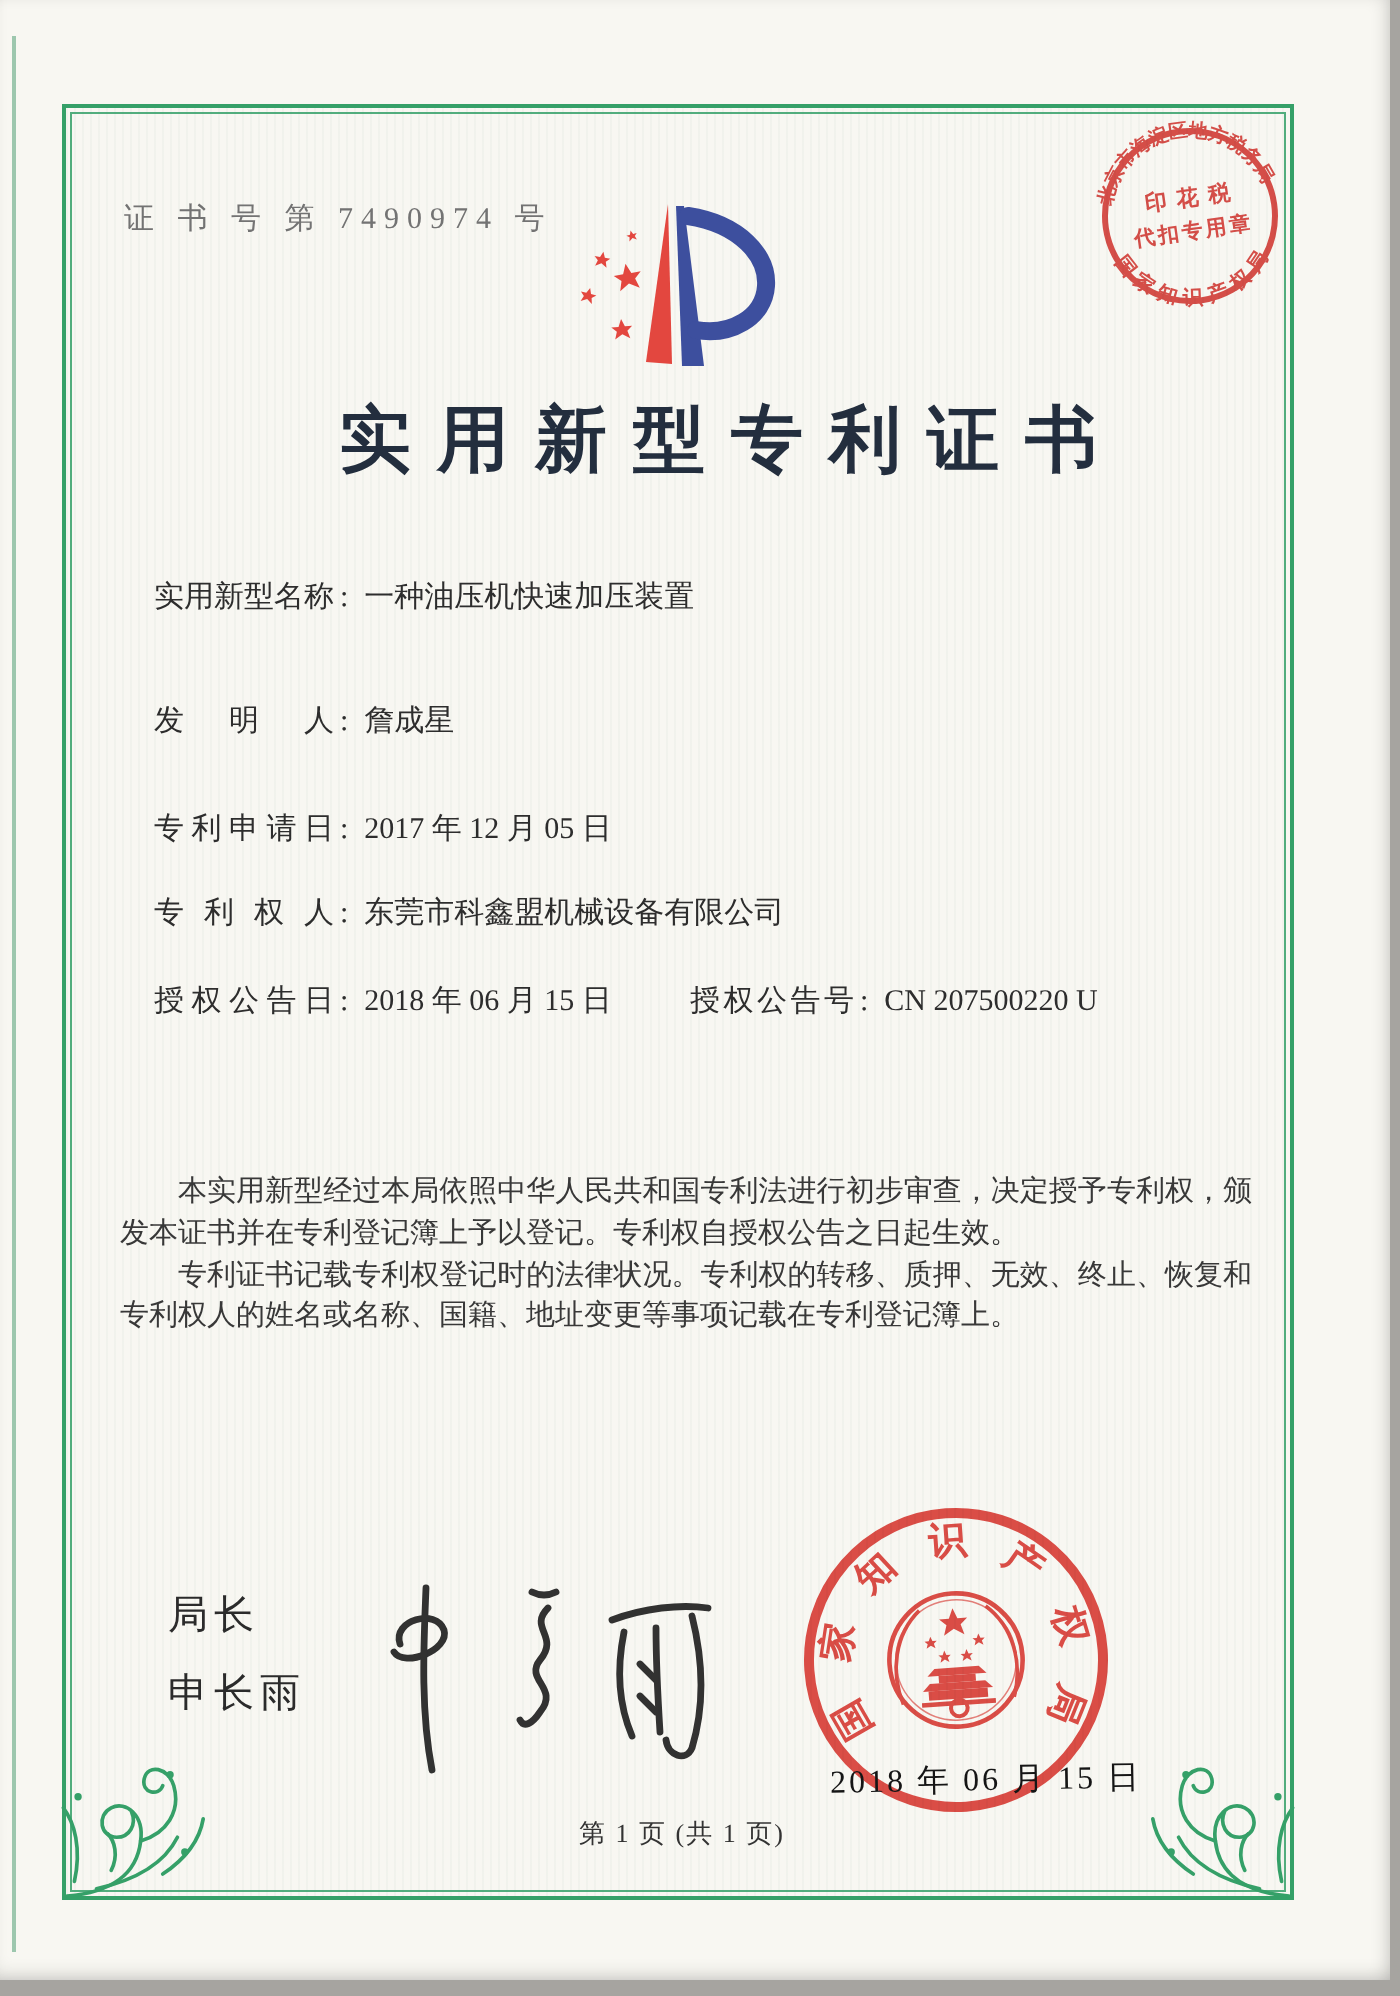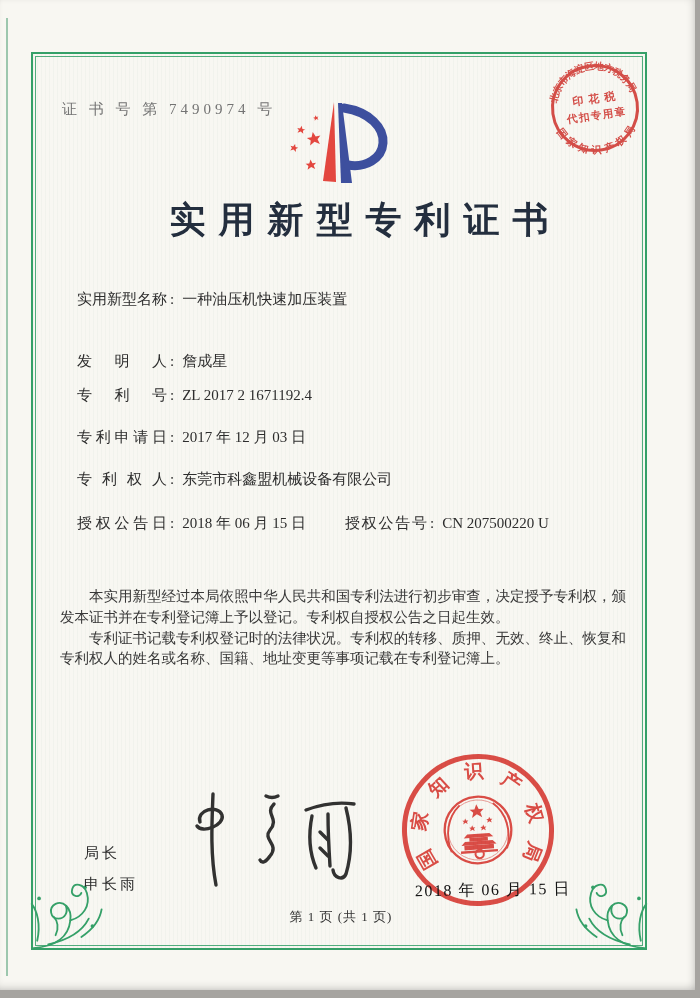--- a/index.html
+++ b/index.html
@@ -37,31 +37,31 @@
   }
   .logo{position:absolute;left:280px;top:95px;width:110px;height:95px;z-index:2;}
   .title{
     position:absolute;left:31px;top:196px;width:656px;margin:0;text-align:center;
     font-size:36px;font-weight:700;letter-spacing:13px;padding-left:13px;box-sizing:border-box;
     color:#232e3e;z-index:2;
   }
   
   .fields{position:absolute;left:77px;top:288px;width:566px;z-index:2;color:#2d2d2d;font-size:15px;line-height:22px;}
   .frow{position:relative;}
-  .m28{margin-bottom:40px}.m24{margin-bottom:12px}.m20{margin-bottom:20px}.m22{margin-bottom:22px}.m8{margin-bottom:8px}
+  .m28{margin-bottom:40px}.m24{margin-bottom:32px}.m20{margin-bottom:20px}.m22{margin-bottom:22px}.m8{margin-bottom:8px}
   .lab{display:inline-block;width:90px;text-align:justify;text-align-last:justify;vertical-align:top;}
   .colon{display:inline-block;margin:0 8px 0 3px;vertical-align:top;}
   .val{display:inline-block;vertical-align:top;max-width:384px;}
   .pair2{position:absolute;left:268px;top:0;white-space:nowrap;}
   .pair2 .lab{width:82px;}
   
   .paras{position:absolute;left:60px;top:586px;width:566px;z-index:2;color:#383838;}
   .paras p{margin:0;font-size:14.5px;line-height:20.8px;text-indent:2em;text-align:justify;}
   
-  .director{position:absolute;left:84px;top:844px;z-index:2;color:#2b2b2b;font-size:15px;letter-spacing:3px;}
+  .director{position:absolute;left:84px;top:794px;z-index:2;color:#2b2b2b;font-size:20px;letter-spacing:3px;}
   .director div{margin-bottom:12px;}
   .signature{position:absolute;left:170px;top:788px;width:200px;height:100px;z-index:2;}
   .seal{position:absolute;left:393px;top:745px;width:170px;height:170px;z-index:3;transform:rotate(-4deg);mix-blend-mode:multiply;opacity:.95;}
   .seal .ring{position:absolute;left:50%;top:50%;width:142px;height:142px;margin:-76px 0 0 -76px;border:5px solid var(--seal_red);border-radius:50%;}
   .seal .arc-char{color:var(--seal_red);font-weight:700;}
   .emblem{position:absolute;left:50%;top:50%;width:74px;height:74px;transform:translate(-50%,-50%);color:var(--seal_red);}
   .seal-date{position:absolute;left:415px;top:880px;z-index:4;font-size:16px;letter-spacing:1.5px;color:#151515;transform:rotate(-1deg);white-space:nowrap;}
   .footer{position:absolute;left:31px;top:908px;width:620px;text-align:center;font-size:13px;color:#333;z-index:2;letter-spacing:1px;}
   
   .tax-stamp{position:absolute;left:547px;top:60px;width:96px;height:96px;z-index:5;transform:rotate(-8deg);mix-blend-mode:multiply;opacity:.92;}
@@ -132,24 +132,21 @@
   <h1 class="title">实用新型专利证书</h1>
 
   <div class="fields">
     <div class="frow m28">
       <span class="lab">实用新型名称</span><span class="colon">:</span><span class="val">一种油压机快速加压装置</span>
     </div>
     <div class="frow m24">
       <span class="lab">发明人</span><span class="colon">:</span><span class="val">詹成星</span>
     </div>
     <div class="frow m20">
-      <span class="lab">专利号</span><span class="colon">:</span><span class="val">ZL 2017 2 1671192.4</span>
-    </div>
-    <div class="frow m20">
-      <span class="lab">专利申请日</span><span class="colon">:</span><span class="val">2017 年 12 月 03 日</span>
+      <span class="lab">专利申请日</span><span class="colon">:</span><span class="val">2017 年 12 月 05 日</span>
     </div>
     <div class="frow m22">
       <span class="lab">专利权人</span><span class="colon">:</span><span class="val">东莞市科鑫盟机械设备有限公司</span>
     </div>
     <div class="frow">
       <span class="lab">授权公告日</span><span class="colon">:</span><span class="val">2018 年 06 月 15 日</span>
       <span class="pair2">
         <span class="lab">授权公告号</span><span class="colon">:</span><span class="val">CN 207500220 U</span>
       </span>
     </div>

